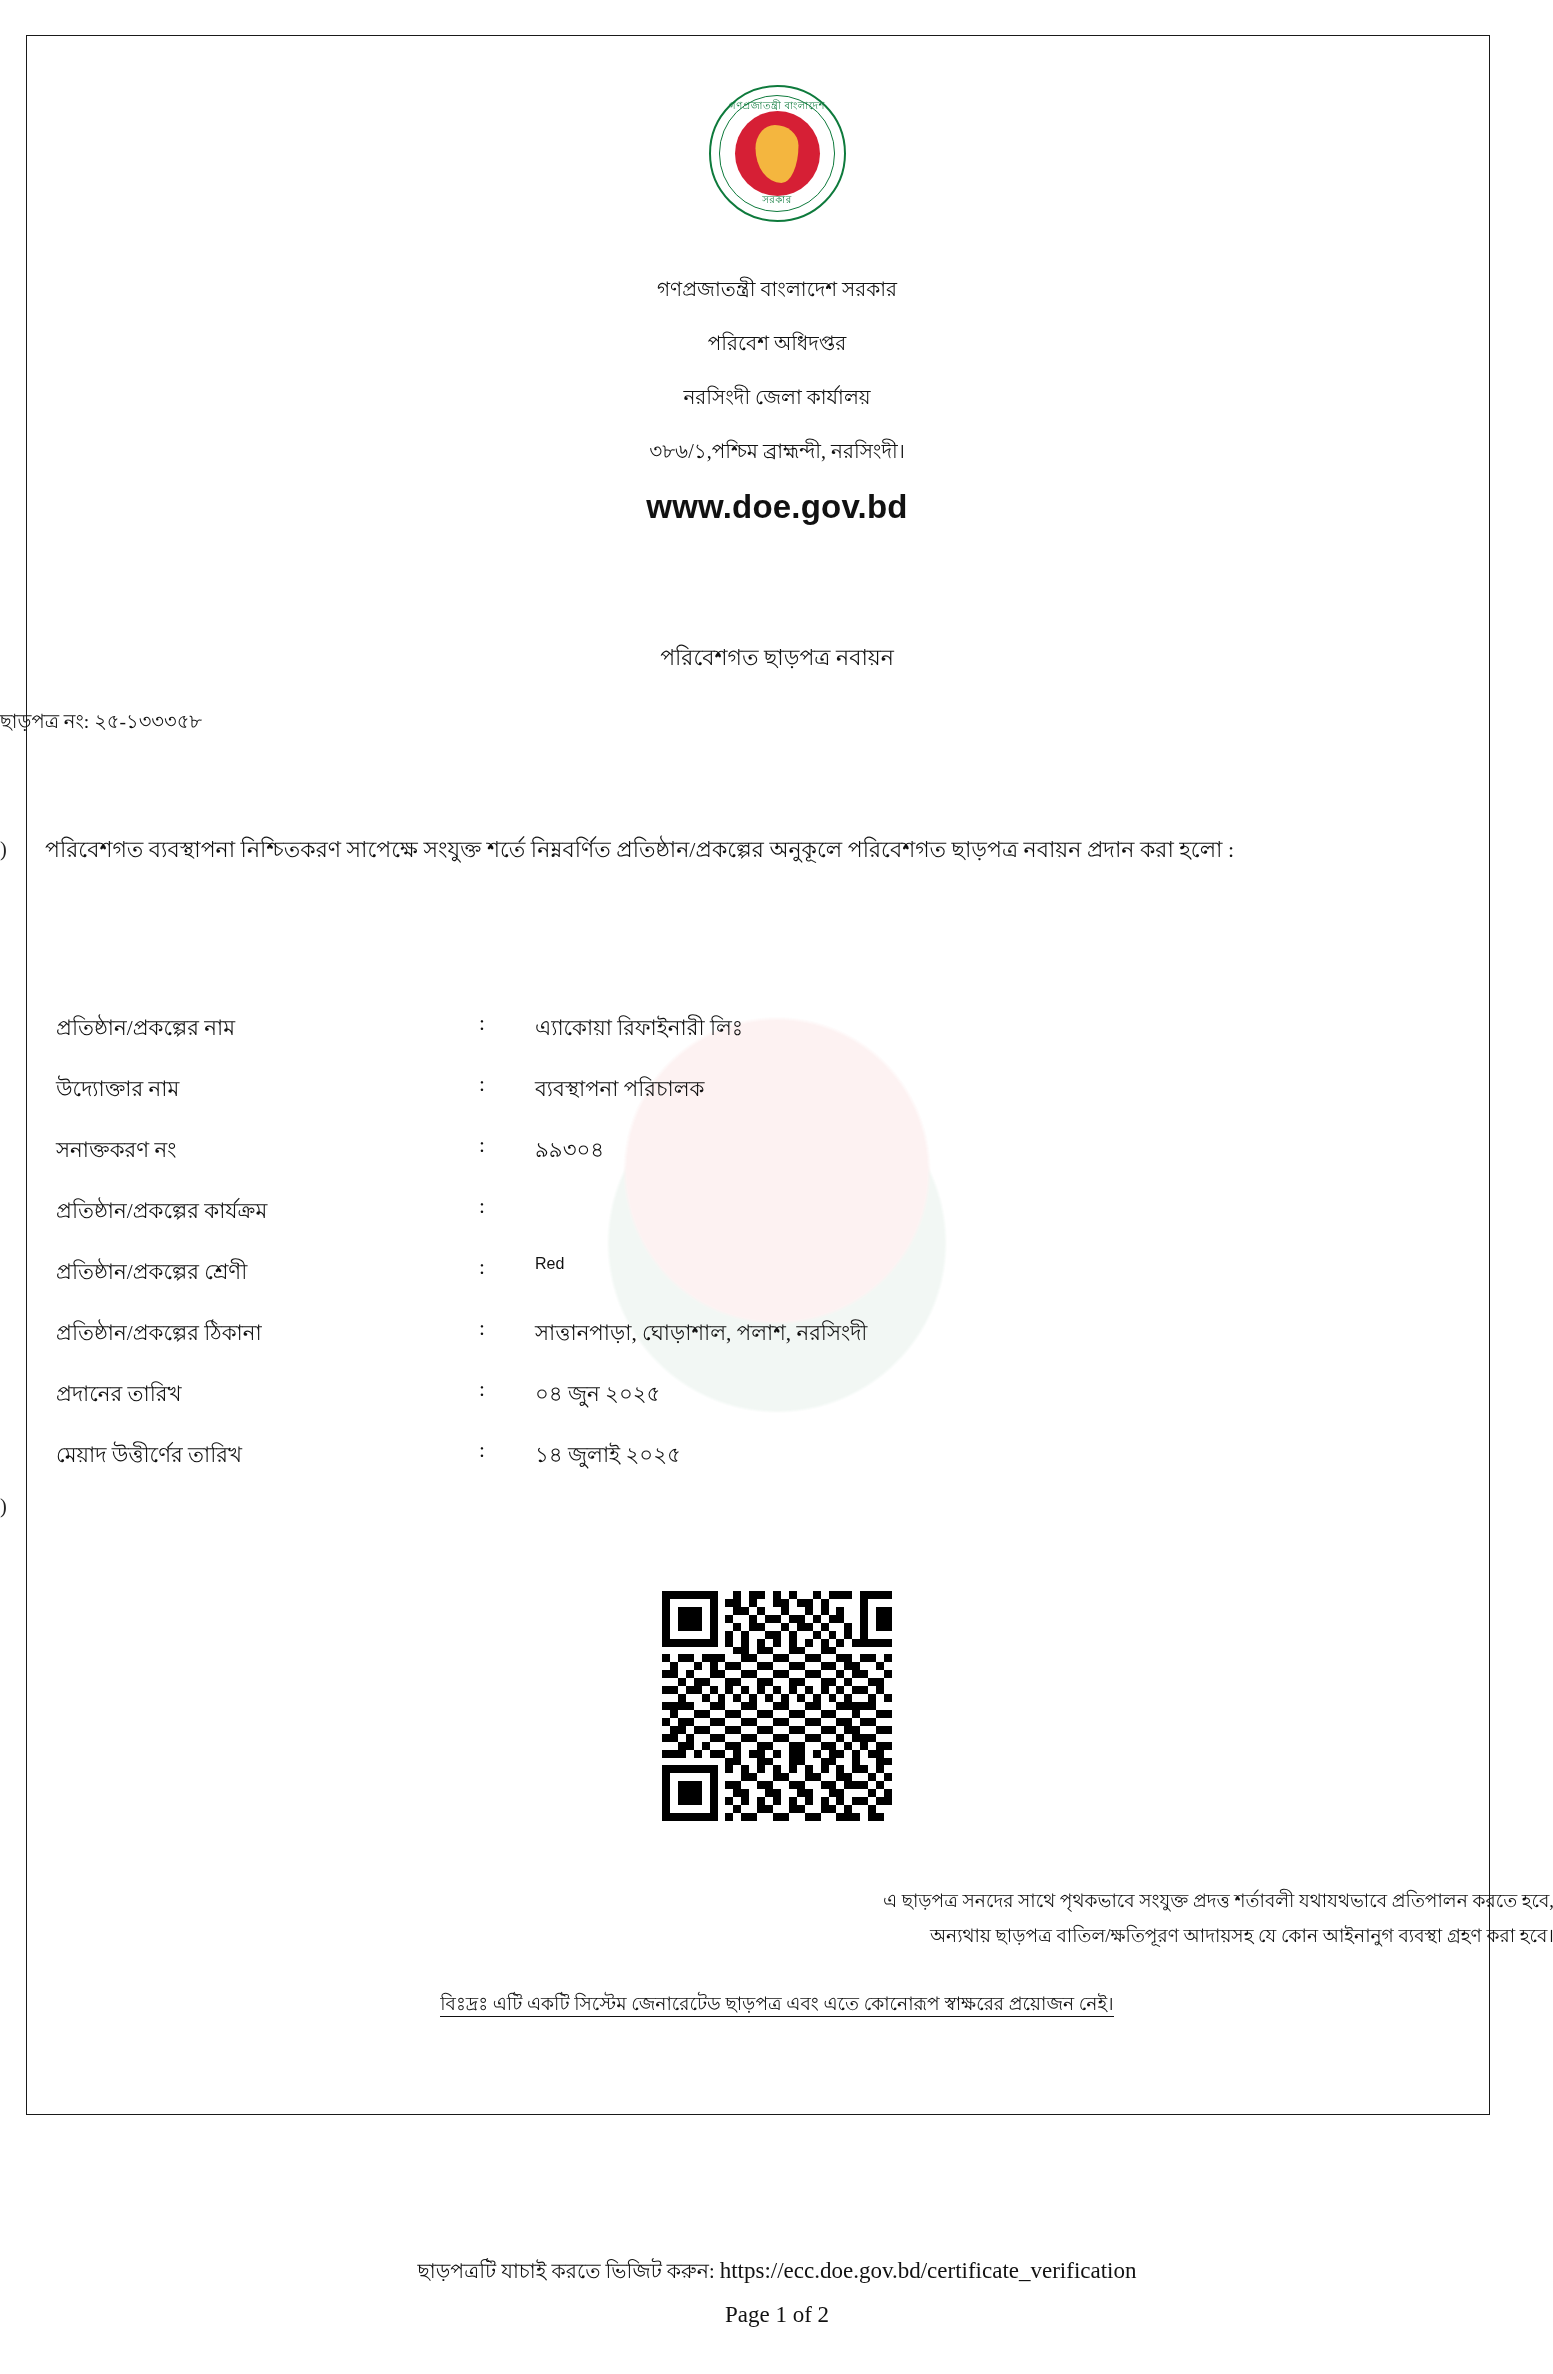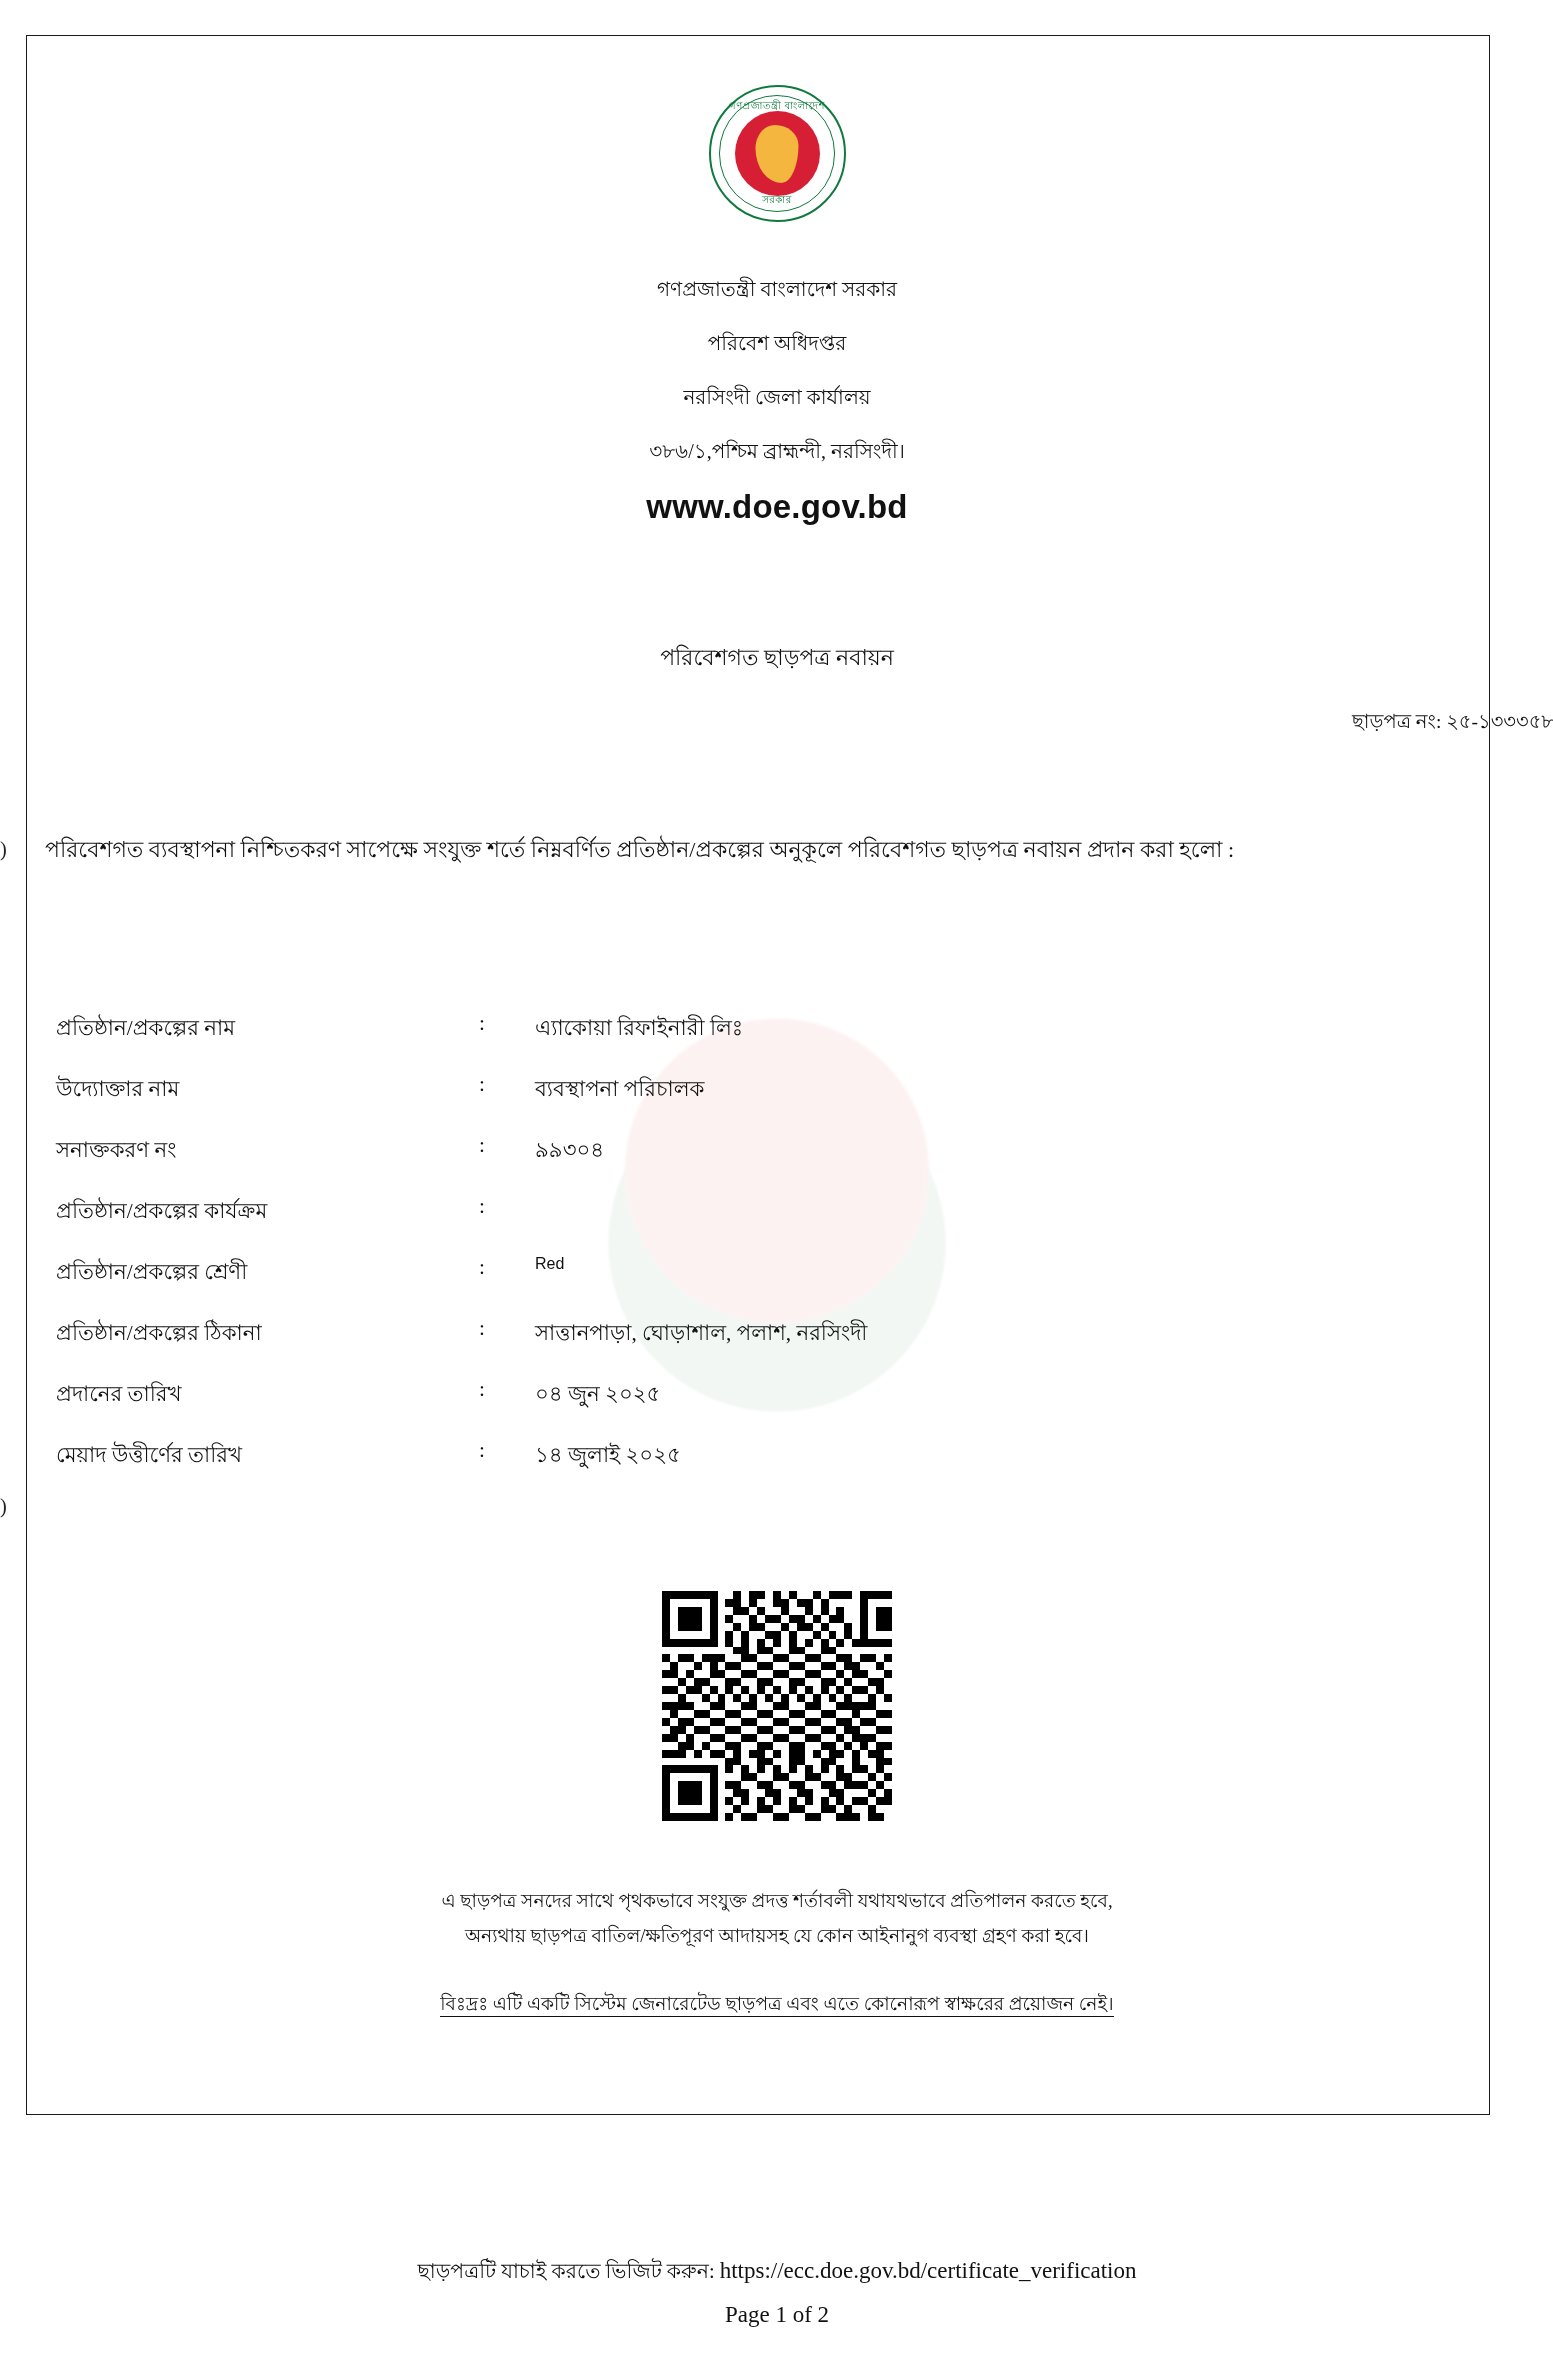--- a/index.html
+++ b/index.html
@@ -122,21 +122,21 @@
     left: 0; right: 0;
     top: 640px;
     text-align: center;
     font-size: 22px;
     color: #111;
   }
   .cert-no {
     position: absolute;
     left: 0; right: 0;
     top: 707px;
-    text-align: right;
+    text-align: left;
     font-size: 19.5px;
     color: #111;
   }
 
   .intro {
     position: absolute;
     left: 45px;
     right: 54px;
     top: 824px;
     font-size: 22px;
@@ -191,21 +191,21 @@
     grid-template-rows: repeat(29, 1fr);
     background: #ffffff;
   }
   .qr i { background: #ffffff; display: block; }
   .qr i.on { background: #000000; }
 
   .footnote {
     position: absolute;
     left: 0; right: 0;
     top: 1883px;
-    text-align: center;
+    text-align: right;
     font-size: 18.6px;
     line-height: 35px;
     color: #111;
   }
   .notice {
     position: absolute;
     left: 0; right: 0;
     top: 1990px;
     text-align: center;
     font-size: 18.6px;

